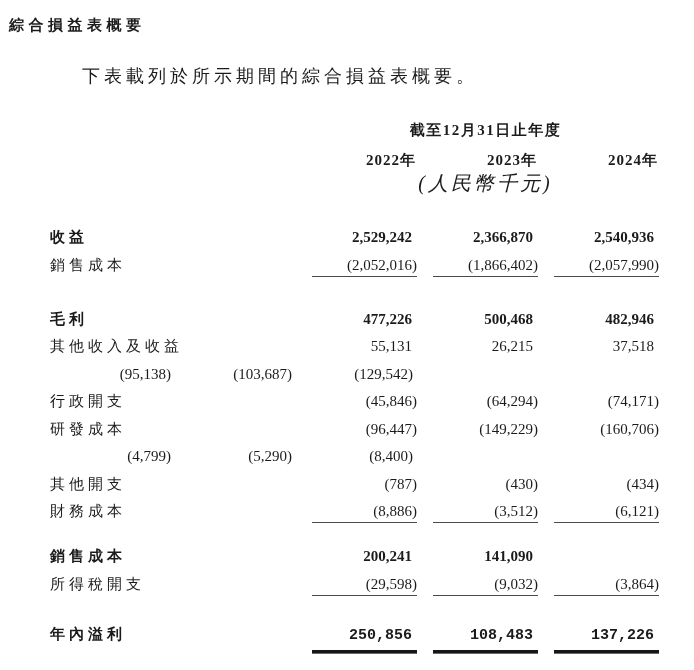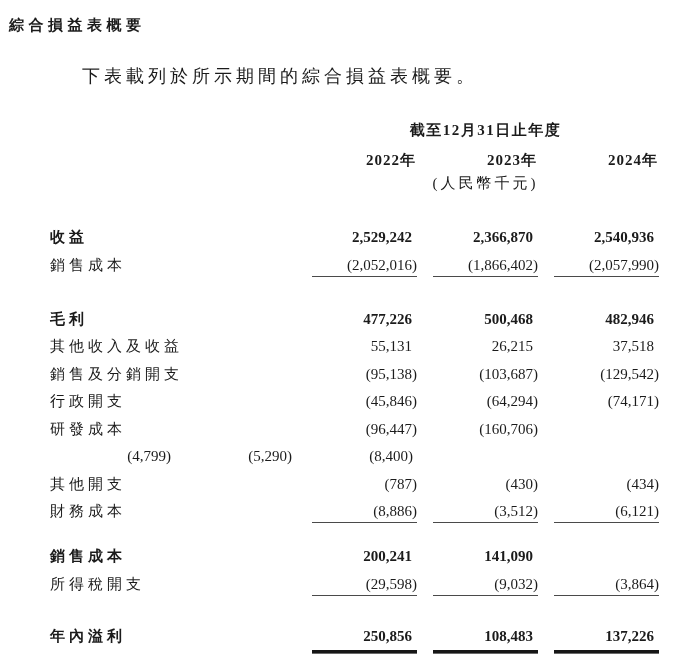--- a/index.html
+++ b/index.html
@@ -31,35 +31,35 @@
   .row { display: flex; align-items: flex-start; }
   .c-label { width: 246px; letter-spacing: 4px; white-space: nowrap; }
   .c-num   { width: 105px; margin-left: 16px; text-align: right; white-space: nowrap; }
   .c-span  { width: 347px; margin-left: 16px; text-align: center; white-space: nowrap; }
 
   .period-row { margin-bottom: 12px; }
   .period-row .c-span { font-weight: bold; letter-spacing: 1.5px; }
   .years-row { margin-bottom: 5px; font-weight: bold; }
   .years-row .c-num { letter-spacing: 1px; padding-right: 1px; }
   .unit-row { margin-bottom: 36px; }
-  .unit-row .c-span { letter-spacing: 3px; font-size: 15px; }
+  .unit-row .c-span { font-style: italic; letter-spacing: 3px; font-size: 20px; }
 
   .data-row { margin-bottom: 9.5px; }
   .data-row .c-num { padding-right: 5px; }
   .data-row .c-num.neg { padding-right: 0; }
   .bold { font-weight: bold; }
 
   .ul-row .c-num {
     padding-bottom: 2px;
     border-bottom: 1.5px solid #4a4a4a;
   }
   .mb-sect  { margin-bottom: 33px; }   
   .mb-sect2 { margin-bottom: 24px; }   
   .mb-sect3 { margin-bottom: 31px; }   
-  .total-row { margin-bottom: 0; }
+  .total-row { margin-bottom: 0; font-family: Liberation Mono, monospace; }
 
   .rule-row { margin-top: 5px; }
   .double-rule {
     height: 2.5px; width: 105px;
     border-top: 3px solid #161616;
     border-bottom: 1.5px solid #6a6a6a;
   }
 </style>
 </head>
 <body>
@@ -110,36 +110,36 @@
     </div>
 
     <div class="row data-row">
       <div class="c-label">其他收入及收益</div>
       <div class="c-num">55,131</div>
       <div class="c-num">26,215</div>
       <div class="c-num">37,518</div>
     </div>
 
     <div class="row data-row">
-      <div class="c-label">銷售及分銷開支</div>
       <div class="c-num neg">(95,138)</div>
       <div class="c-num neg">(103,687)</div>
       <div class="c-num neg">(129,542)</div>
     </div>
 
     <div class="row data-row">
       <div class="c-label">行政開支</div>
       <div class="c-num neg">(45,846)</div>
       <div class="c-num neg">(64,294)</div>
       <div class="c-num neg">(74,171)</div>
     </div>
 
     <div class="row data-row">
       <div class="c-label">研發成本</div>
       <div class="c-num neg">(96,447)</div>
+      <div class="c-num neg">(149,229)</div>
       <div class="c-num neg">(160,706)</div>
     </div>
 
     <div class="row data-row">
       <div class="c-num neg">(4,799)</div>
       <div class="c-num neg">(5,290)</div>
       <div class="c-num neg">(8,400)</div>
     </div>
 
     <div class="row data-row">

